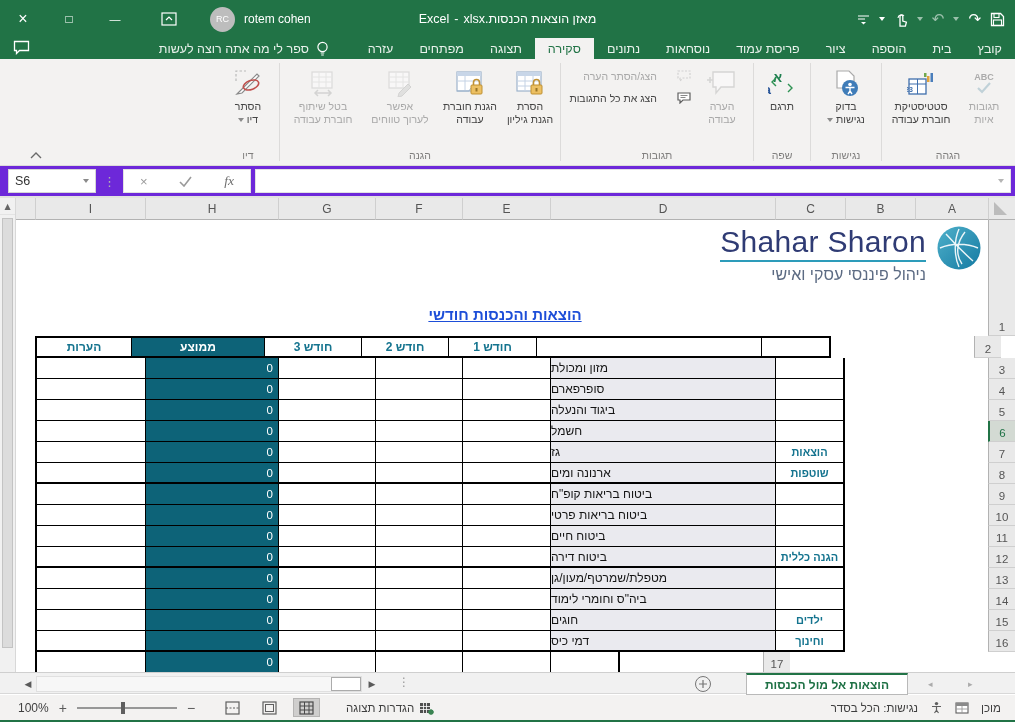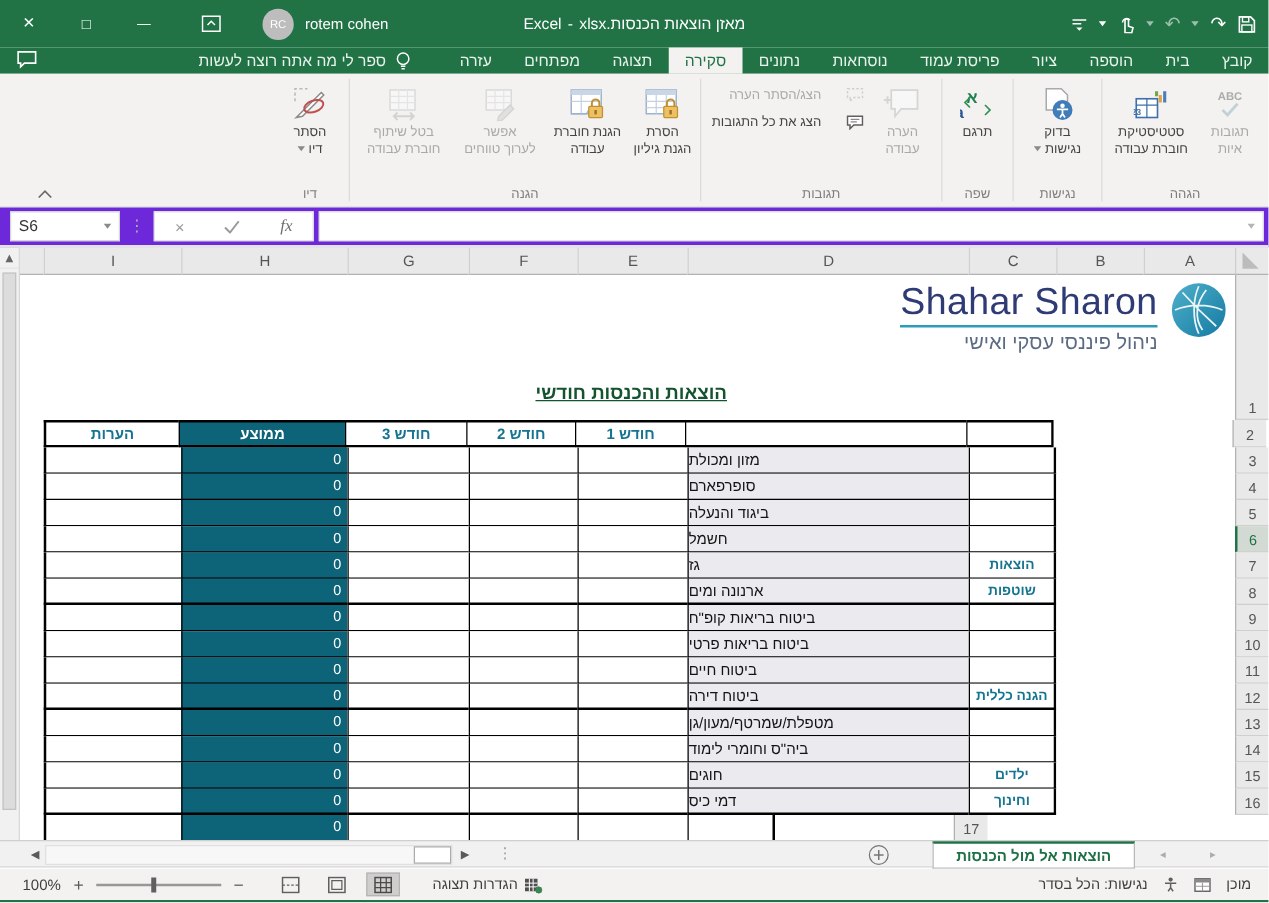--- a/index.html
+++ b/index.html
@@ -74,21 +74,21 @@
 .tb.ttop{border-top:2px solid #000}
 .tb.thick{border-bottom-width:2px}
 .tealtxt{color:#15748f;font-weight:bold;font-size:12px;justify-content:center;direction:rtl}
 .avgh{background:#0d6378;color:#fff;font-weight:bold;font-size:12px;justify-content:center}
 .avgv{background:#0d6378;color:#fff;font-size:11.5px;justify-content:flex-end;padding-right:5px}
 .lblc{background:#eaeaef;justify-content:flex-end;padding-right:3px;font-size:12px;color:#141414;direction:rtl;white-space:nowrap;overflow:hidden}
 .sidec{justify-content:center;color:#15748f;font-weight:bold;font-size:11px;direction:rtl;white-space:nowrap}
 .rh{width:27px;background:#e9e9e9;border-bottom:1px solid #cfcfcf;border-left:1px solid #b2b2b2;display:flex;align-items:flex-end;justify-content:center;color:#555;font-size:11.5px;padding-bottom:2px;flex:none}
 .rh.sel{background:#d3dad3;color:#1e7145;border-left:2px solid #217346}
 #sheettitle{position:absolute;top:86px;left:339px;width:300px;text-align:center;direction:rtl}
-#sheettitle span{font-size:15px;font-weight:bold;color:#14532d;text-decoration:underline;padding:0 6px}
+#sheettitle span{font-size:15px;font-weight:bold;color:#1d4ed8;text-decoration:underline;padding:0 6px}
 #logo{position:absolute;top:5px;right:33px;display:flex;direction:ltr;align-items:flex-start;gap:10px}
 #logotext{display:flex;flex-direction:column;align-items:flex-end}
 #logoname{font-size:30px;color:#2f3b74;letter-spacing:.3px;line-height:1.1}
 #logoline{height:2px;background:#2d9cba;width:100%;margin:2px 0 4px}
 #logosub{direction:rtl;font-size:16px;color:#5c6b83}
 
 
 #tabrow{position:absolute;left:0;top:672px;right:0;height:22px;background:#f1f1f1;border-top:1px solid #cfcfcf;border-bottom:1px solid #d8d8d8}
 .hsbtn{position:absolute;top:3px;width:16px;height:16px;display:flex;align-items:center;justify-content:center;color:#5a5a5a;font-size:9px;font-family:"DejaVu Sans",sans-serif}
 #hstrack{position:absolute;left:36px;top:3px;width:326px;height:16px;background:#f7f7f7;border:1px solid #e0e0e0}
@@ -435,21 +435,21 @@
           <path d="M23 4C18 15 18 31 23 42M4 23c11-5 27-5 38 0M10 9c8 9 18 19 27 27M29 7c-8 10-10 22-3 32" fill="none" stroke="#fff" stroke-width="1.4" opacity=".9"></path>
         </svg>
       </div>
       <div id="sheettitle"><span>הוצאות והכנסות חודשי</span></div>
     <div class="grow" style="height: 116px;">
           <div class="cell" style="width: 972px;"></div>
           <div class="rh">1</div>
         </div>
         <div class="grow" style="height: 22px;">
           <div class="cell" style="width: 19px;"></div>
-          <div class="cell tb first ttop thick tealtxt" style="width: 108px;">הערות</div>
+          <div class="cell tb first ttop thick tealtxt" style="width: 96px;">הערות</div>
           <div class="cell tb ttop thick avgh" style="width: 133px;">ממוצע</div>
           <div class="cell tb ttop thick tealtxt" style="width: 97px;">חודש 3</div>
           <div class="cell tb ttop thick tealtxt" style="width: 87px;">חודש 2</div>
           <div class="cell tb ttop thick tealtxt" style="width: 88px;">חודש 1</div>
           <div class="cell tb ttop thick" style="width: 225px;"></div>
           <div class="cell tb ttop thick last" style="width: 70px;"></div>
           <div class="cell" style="width: 70px;"></div>
           <div class="cell" style="width: 73px;"></div>
           <div class="rh">2</div>
         </div>

